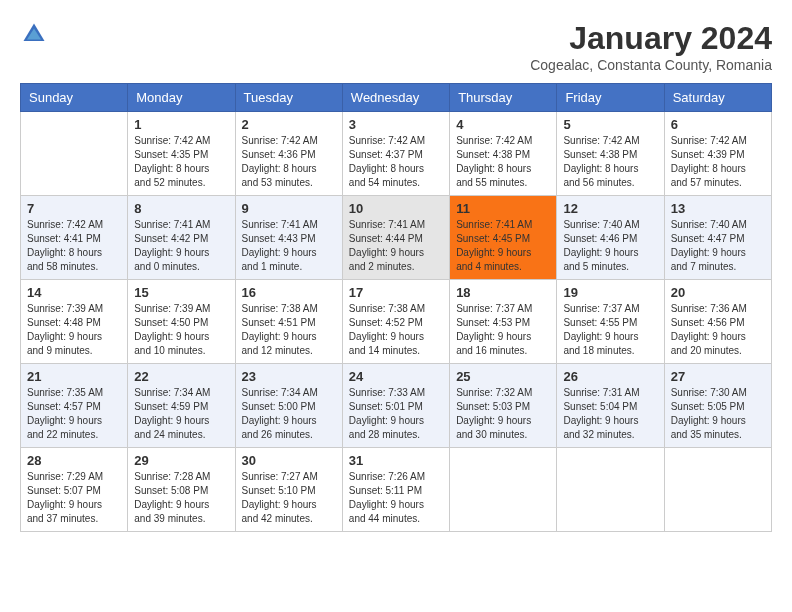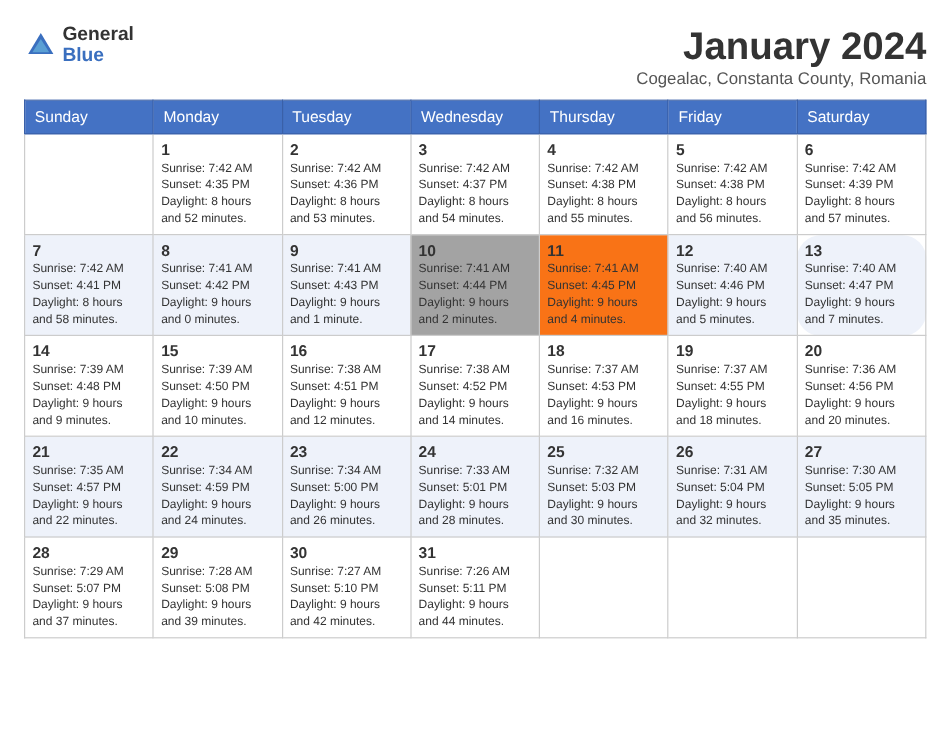--- a/index.html
+++ b/index.html
@@ -81,24 +81,20 @@
   </style>
 </head>
 <body>
 
 <div class="header-area">
   <div class="logo">
     <svg class="logo-icon" viewBox="0 0 40 40">
       <polygon points="20,5 35,30 5,30" fill="#3a6fbf"></polygon>
       <polygon points="20,12 30,28 10,28" fill="#5a9fd4"></polygon>
     </svg>
-    <div>
-      <div style="font-size:16px;font-weight:bold;color:#333;">General</div>
-      <div style="font-size:16px;font-weight:bold;color:#3a6fbf;">Blue</div>
-    </div>
   </div>
   <div class="title-area">
     <div class="month-title">January 2024</div>
     <div class="subtitle">Cogealac, Constanta County, Romania</div>
   </div>
 </div>
 
 <table class="calendar">
   <thead>
     <tr>
@@ -145,33 +141,33 @@
           <div class="day-detail">Sunrise: 7:42 AM<br>Sunset: 4:41 PM<br>Daylight: 8 hours and 58 minutes.</div>
         </td>
         <td style="background-color: rgb(238, 242, 250);">
           <span class="day-number">8</span>
           <div class="day-detail">Sunrise: 7:41 AM<br>Sunset: 4:42 PM<br>Daylight: 9 hours and 0 minutes.</div>
         </td>
         <td style="background-color: rgb(238, 242, 250);">
           <span class="day-number">9</span>
           <div class="day-detail">Sunrise: 7:41 AM<br>Sunset: 4:43 PM<br>Daylight: 9 hours and 1 minute.</div>
         </td>
-        <td style="background-color: #a3a3a3;">
+        <td style="background-color: #e5e5e5;">
           <span class="day-number">10</span>
           <div class="day-detail">Sunrise: 7:41 AM<br>Sunset: 4:44 PM<br>Daylight: 9 hours and 2 minutes.</div>
         </td>
         <td style="background-color: #f97316;">
           <span class="day-number">11</span>
           <div class="day-detail">Sunrise: 7:41 AM<br>Sunset: 4:45 PM<br>Daylight: 9 hours and 4 minutes.</div>
         </td>
         <td style="background-color: rgb(238, 242, 250);">
           <span class="day-number">12</span>
           <div class="day-detail">Sunrise: 7:40 AM<br>Sunset: 4:46 PM<br>Daylight: 9 hours and 5 minutes.</div>
         </td>
-        <td style="background-color: rgb(238, 242, 250); border-radius: 20px;">
+        <td style="background-color: rgb(238, 242, 250);">
           <span class="day-number">13</span>
           <div class="day-detail">Sunrise: 7:40 AM<br>Sunset: 4:47 PM<br>Daylight: 9 hours and 7 minutes.</div>
         </td>
       </tr>
       <tr>
         <td style="background-color: rgb(255, 255, 255);">
           <span class="day-number">14</span>
           <div class="day-detail">Sunrise: 7:39 AM<br>Sunset: 4:48 PM<br>Daylight: 9 hours and 9 minutes.</div>
         </td>
         <td style="background-color: rgb(255, 255, 255); margin-left: 12px;">

